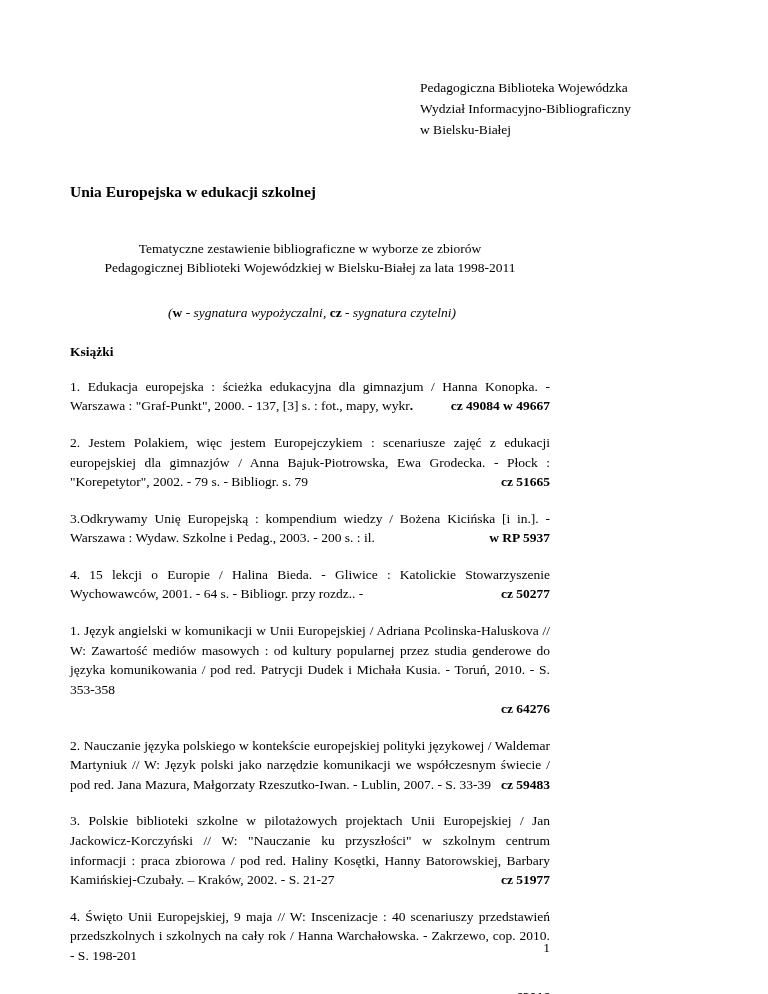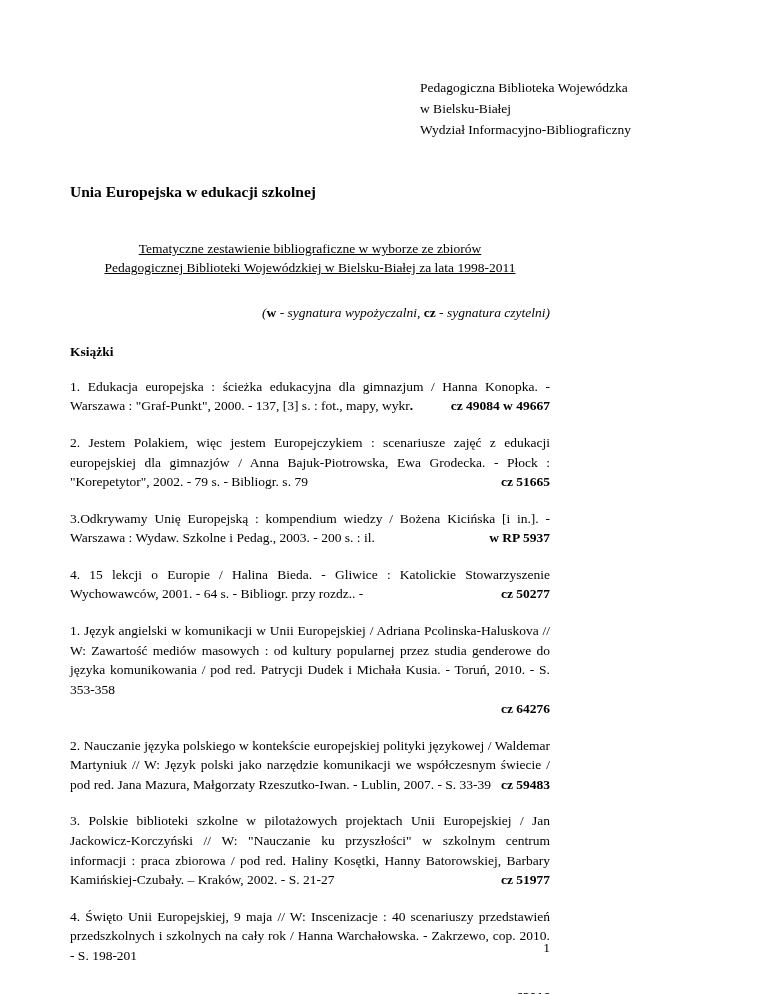--- a/index.html
+++ b/index.html
@@ -35,27 +35,26 @@
     font-size: 15.5px;
     margin-top: 42px;
     margin-bottom: 0;
   }
   .subtitle {
     text-align: center;
     font-size: 13.5px;
     line-height: 1.45;
     margin-top: 38px;
     padding: 0 28px;
-    text-decoration: underline;
   }
   .legend {
     font-size: 13.5px;
     font-style: italic;
     margin-top: 27px;
-    text-align: right;
+    text-align: center;
     padding-left: 4px;
   }
   .legend b {
     font-style: normal;
     font-weight: bold;
   }
   .section-heading {
     font-weight: bold;
     font-size: 13.5px;
     margin-top: 23px;
@@ -91,22 +90,22 @@
   }
   .entry-body { display: inline; }
 </style>
 </head>
 <body>
 
 <div class="page">
 
   <div class="header-block">
     <div class="header-line">Pedagogiczna Biblioteka Wojewódzka</div>
+    <div class="header-line">Wydział Informacyjno-Bibliograficzny</div>
     <div class="header-line">w Bielsku-Białej</div>
-    <div class="header-line">Wydział Informacyjno-Bibliograficzny</div>
   </div>
 
   <div class="doc-title">Unia Europejska w edukacji szkolnej</div>
 
   <div class="subtitle">Tematyczne zestawienie bibliograficzne w wyborze ze zbiorów Pedagogicznej Biblioteki Wojewódzkiej w Bielsku-Białej za lata 1998-2011</div>
 
   <div class="legend">
     <span>(</span><b>w</b><span> - sygnatura wypożyczalni</span>, <b>cz</b><span> - sygnatura czytelni</span><span>)</span>
   </div>
 

